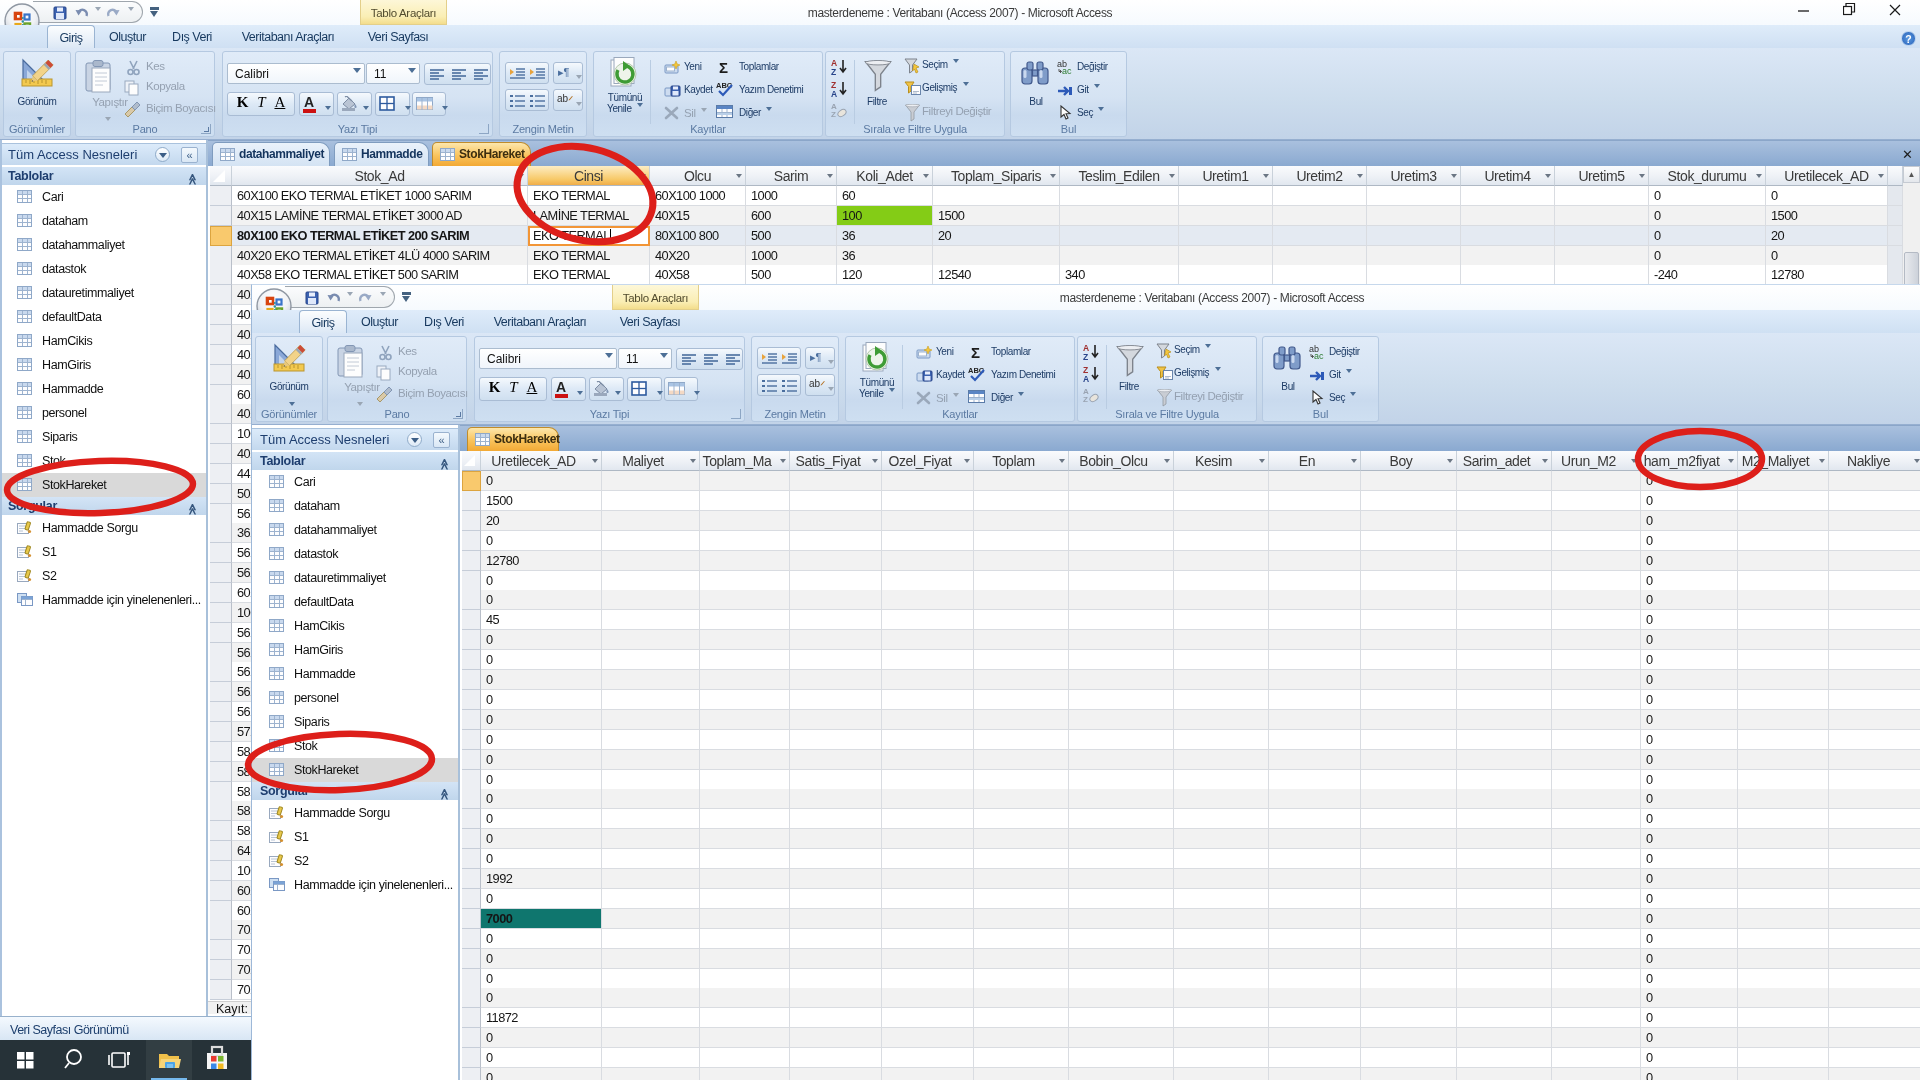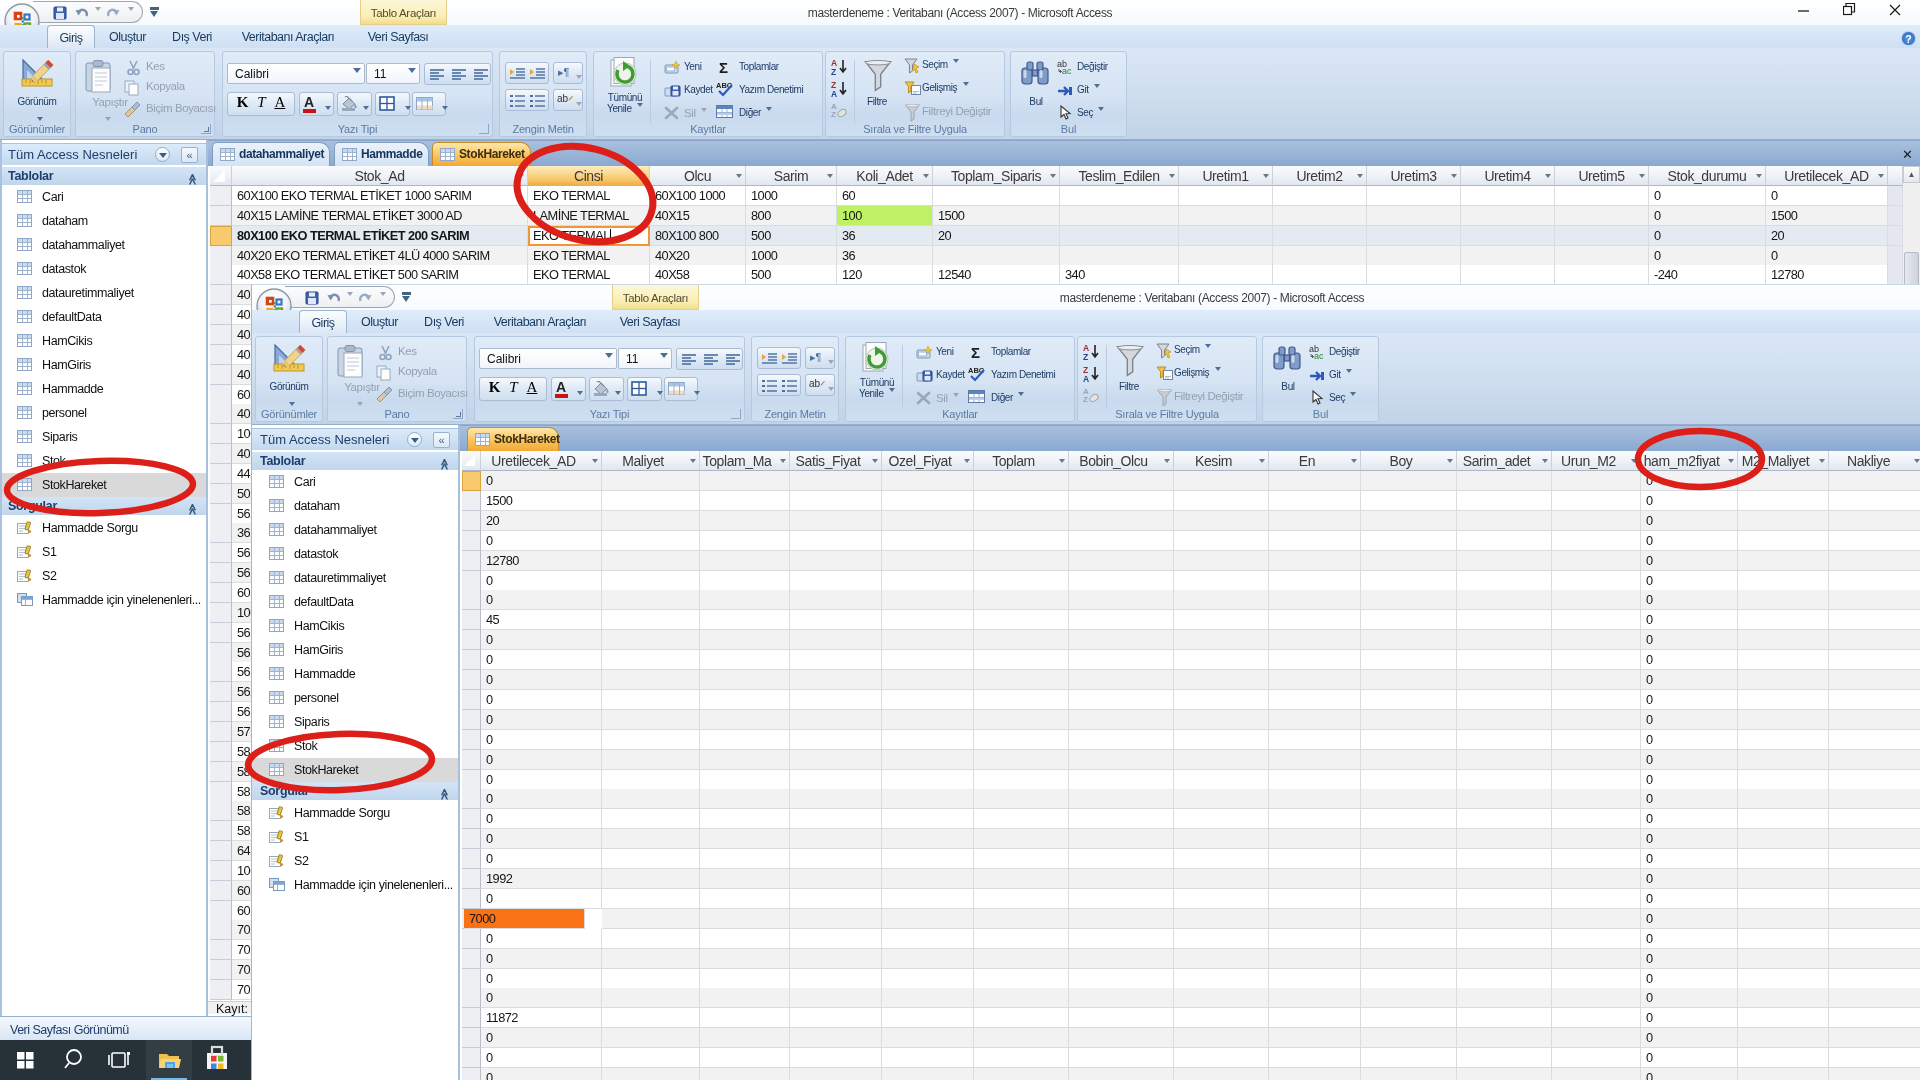--- a/index.html
+++ b/index.html
@@ -689,22 +689,22 @@
         <div class="gcell" style="left:1367px;top:186px;width:94px;background:#ffffff;"></div>
         <div class="gcell" style="left:1461px;top:186px;width:94px;background:#ffffff;"></div>
         <div class="gcell" style="left:1555px;top:186px;width:94px;background:#ffffff;"></div>
         <div class="gcell" style="left:1649px;top:186px;width:117px;background:#ffffff;">0</div>
         <div class="gcell" style="left:1766px;top:186px;width:122px;background:#ffffff;">0</div>
         <div class="gcell" style="left:1888px;top:186px;width:15px;background:#e4e8ee;"></div>
         <div class="gsel" style="left:210px;top:205.85px;"></div>
         <div class="gcell" style="left:232px;top:205.85px;width:296px;background:#f2f2f2;">40X15 LAMİNE TERMAL ETİKET 3000 AD</div>
         <div class="gcell" style="left:528px;top:205.85px;width:122px;background:#f2f2f2;">LAMİNE TERMAL</div>
         <div class="gcell" style="left:650px;top:205.85px;width:96px;background:#f2f2f2;">40X15</div>
-        <div class="gcell" style="left:746px;top:205.85px;width:91px;background:#f2f2f2;">800</div>
-        <div class="gcell" style="left:837px;top:205.85px;width:96px;background:#bef264;">100</div>
+        <div class="gcell" style="left:746px;top:205.85px;width:91px;background:#f2f2f2;">600</div>
+        <div class="gcell" style="left:837px;top:205.85px;width:96px;background:#84cc16;">100</div>
         <div class="gcell" style="left:933px;top:205.85px;width:127px;background:#f2f2f2;">1500</div>
         <div class="gcell" style="left:1060px;top:205.85px;width:119px;background:#f2f2f2;"></div>
         <div class="gcell" style="left:1179px;top:205.85px;width:94px;background:#f2f2f2;"></div>
         <div class="gcell" style="left:1273px;top:205.85px;width:94px;background:#f2f2f2;"></div>
         <div class="gcell" style="left:1367px;top:205.85px;width:94px;background:#f2f2f2;"></div>
         <div class="gcell" style="left:1461px;top:205.85px;width:94px;background:#f2f2f2;"></div>
         <div class="gcell" style="left:1555px;top:205.85px;width:94px;background:#f2f2f2;"></div>
         <div class="gcell" style="left:1649px;top:205.85px;width:117px;background:#f2f2f2;">0</div>
         <div class="gcell" style="left:1766px;top:205.85px;width:122px;background:#f2f2f2;">1500</div>
         <div class="gcell" style="left:1888px;top:205.85px;width:15px;background:#e4e8ee;"></div>
@@ -2320,21 +2320,21 @@
           <div class="gcell" style="left:817px;top:603.9px;width:105px;background:#ffffff;"></div>
           <div class="gcell" style="left:922px;top:603.9px;width:95px;background:#ffffff;"></div>
           <div class="gcell" style="left:1017px;top:603.9px;width:92px;background:#ffffff;"></div>
           <div class="gcell" style="left:1109px;top:603.9px;width:96px;background:#ffffff;"></div>
           <div class="gcell" style="left:1205px;top:603.9px;width:95px;background:#ffffff;"></div>
           <div class="gcell" style="left:1300px;top:603.9px;width:89px;background:#ffffff;"></div>
           <div class="gcell" style="left:1389px;top:603.9px;width:97px;background:#ffffff;">0</div>
           <div class="gcell" style="left:1486px;top:603.9px;width:91px;background:#ffffff;"></div>
           <div class="gcell" style="left:1577px;top:603.9px;width:95px;background:#ffffff;"></div>
           <div class="gsel" style="left:210px;top:623.8px;width:19px;"></div>
-          <div class="gcell" style="left:212px;top:623.8px;width:121px;background:#f97316;">7000</div>
+          <div class="gcell" style="left:229px;top:623.8px;width:121px;background:#0f766e;font-weight:bold;">7000</div>
           <div class="gcell" style="left:350px;top:623.8px;width:98px;background:#f2f2f2;"></div>
           <div class="gcell" style="left:448px;top:623.8px;width:90px;background:#f2f2f2;"></div>
           <div class="gcell" style="left:538px;top:623.8px;width:92px;background:#f2f2f2;"></div>
           <div class="gcell" style="left:630px;top:623.8px;width:92px;background:#f2f2f2;"></div>
           <div class="gcell" style="left:722px;top:623.8px;width:95px;background:#f2f2f2;"></div>
           <div class="gcell" style="left:817px;top:623.8px;width:105px;background:#f2f2f2;"></div>
           <div class="gcell" style="left:922px;top:623.8px;width:95px;background:#f2f2f2;"></div>
           <div class="gcell" style="left:1017px;top:623.8px;width:92px;background:#f2f2f2;"></div>
           <div class="gcell" style="left:1109px;top:623.8px;width:96px;background:#f2f2f2;"></div>
           <div class="gcell" style="left:1205px;top:623.8px;width:95px;background:#f2f2f2;"></div>

